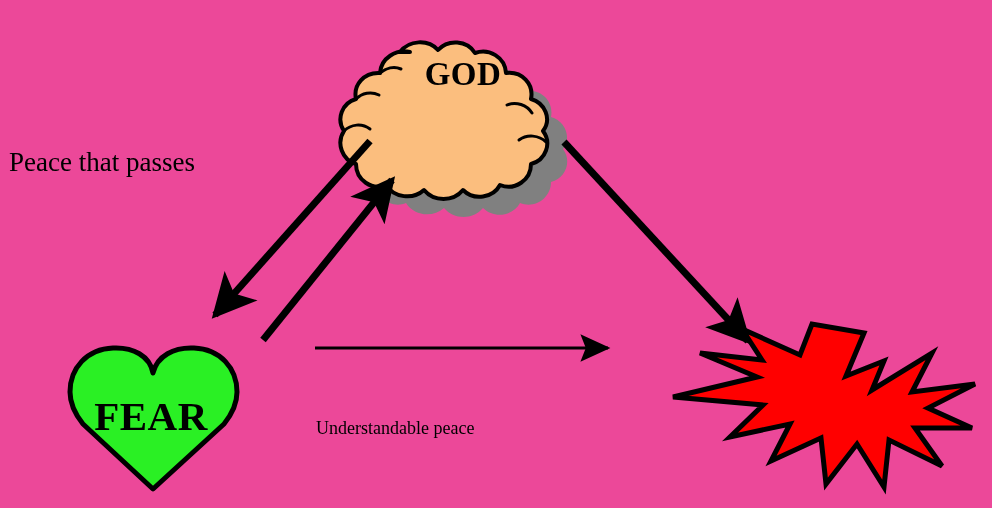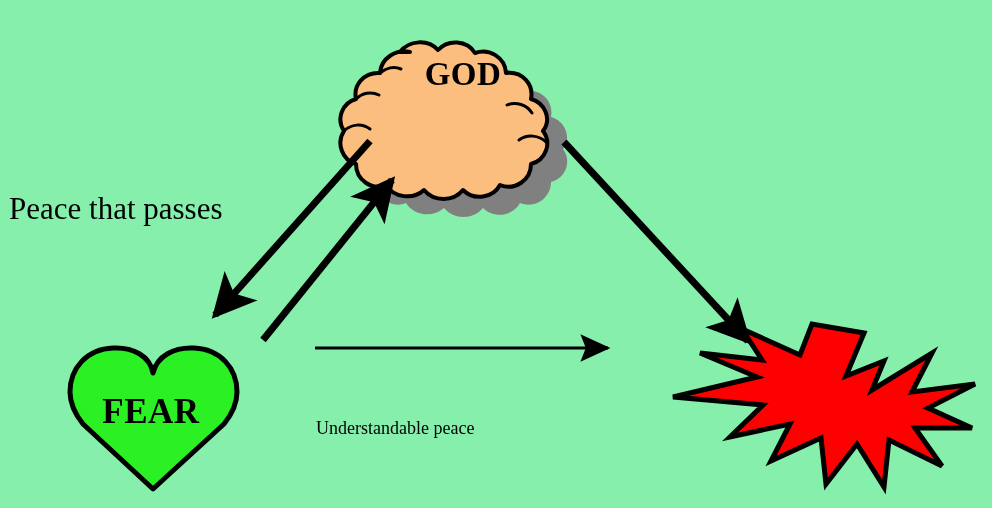--- a/index.html
+++ b/index.html
@@ -7,21 +7,21 @@
     padding: 0;
     background: #ffffff;
   }
   body {
     font-family: "Liberation Serif", "DejaVu Serif", serif;
   }
   #canvas {
     position: relative;
     width: 992px;
     height: 508px;
-    background: #86efac;
+    background: #ec4899;
     overflow: hidden;
   }
   #diagram-svg {
     position: absolute;
     left: 0;
     top: 0;
     width: 992px;
     height: 508px;
   }
   .node-label {
@@ -44,34 +44,33 @@
   #label-god {
     left: 368px;
     top: 56px;
     width: 190px;
     font-size: 33px;
   }
   #label-fear {
     left: 68px;
     top: 392px;
     width: 166px;
-    font-size: 35px;
+    font-size: 41px;
   }
   #label-danger {
     left: 690px;
     top: 390px;
     width: 280px;
     font-size: 33px;
   }
   #label-peace-passes {
     left: 9px;
     top: 147px;
     width: 300px;
-    font-size: 31px;
-    margin-top: 44px;
+    font-size: 27px;
   }
   #label-grace {
     left: 726px;
     top: 186px;
     width: 200px;
     font-size: 27px;
   }
   #label-understandable-peace {
     left: 316px;
     top: 418px;

